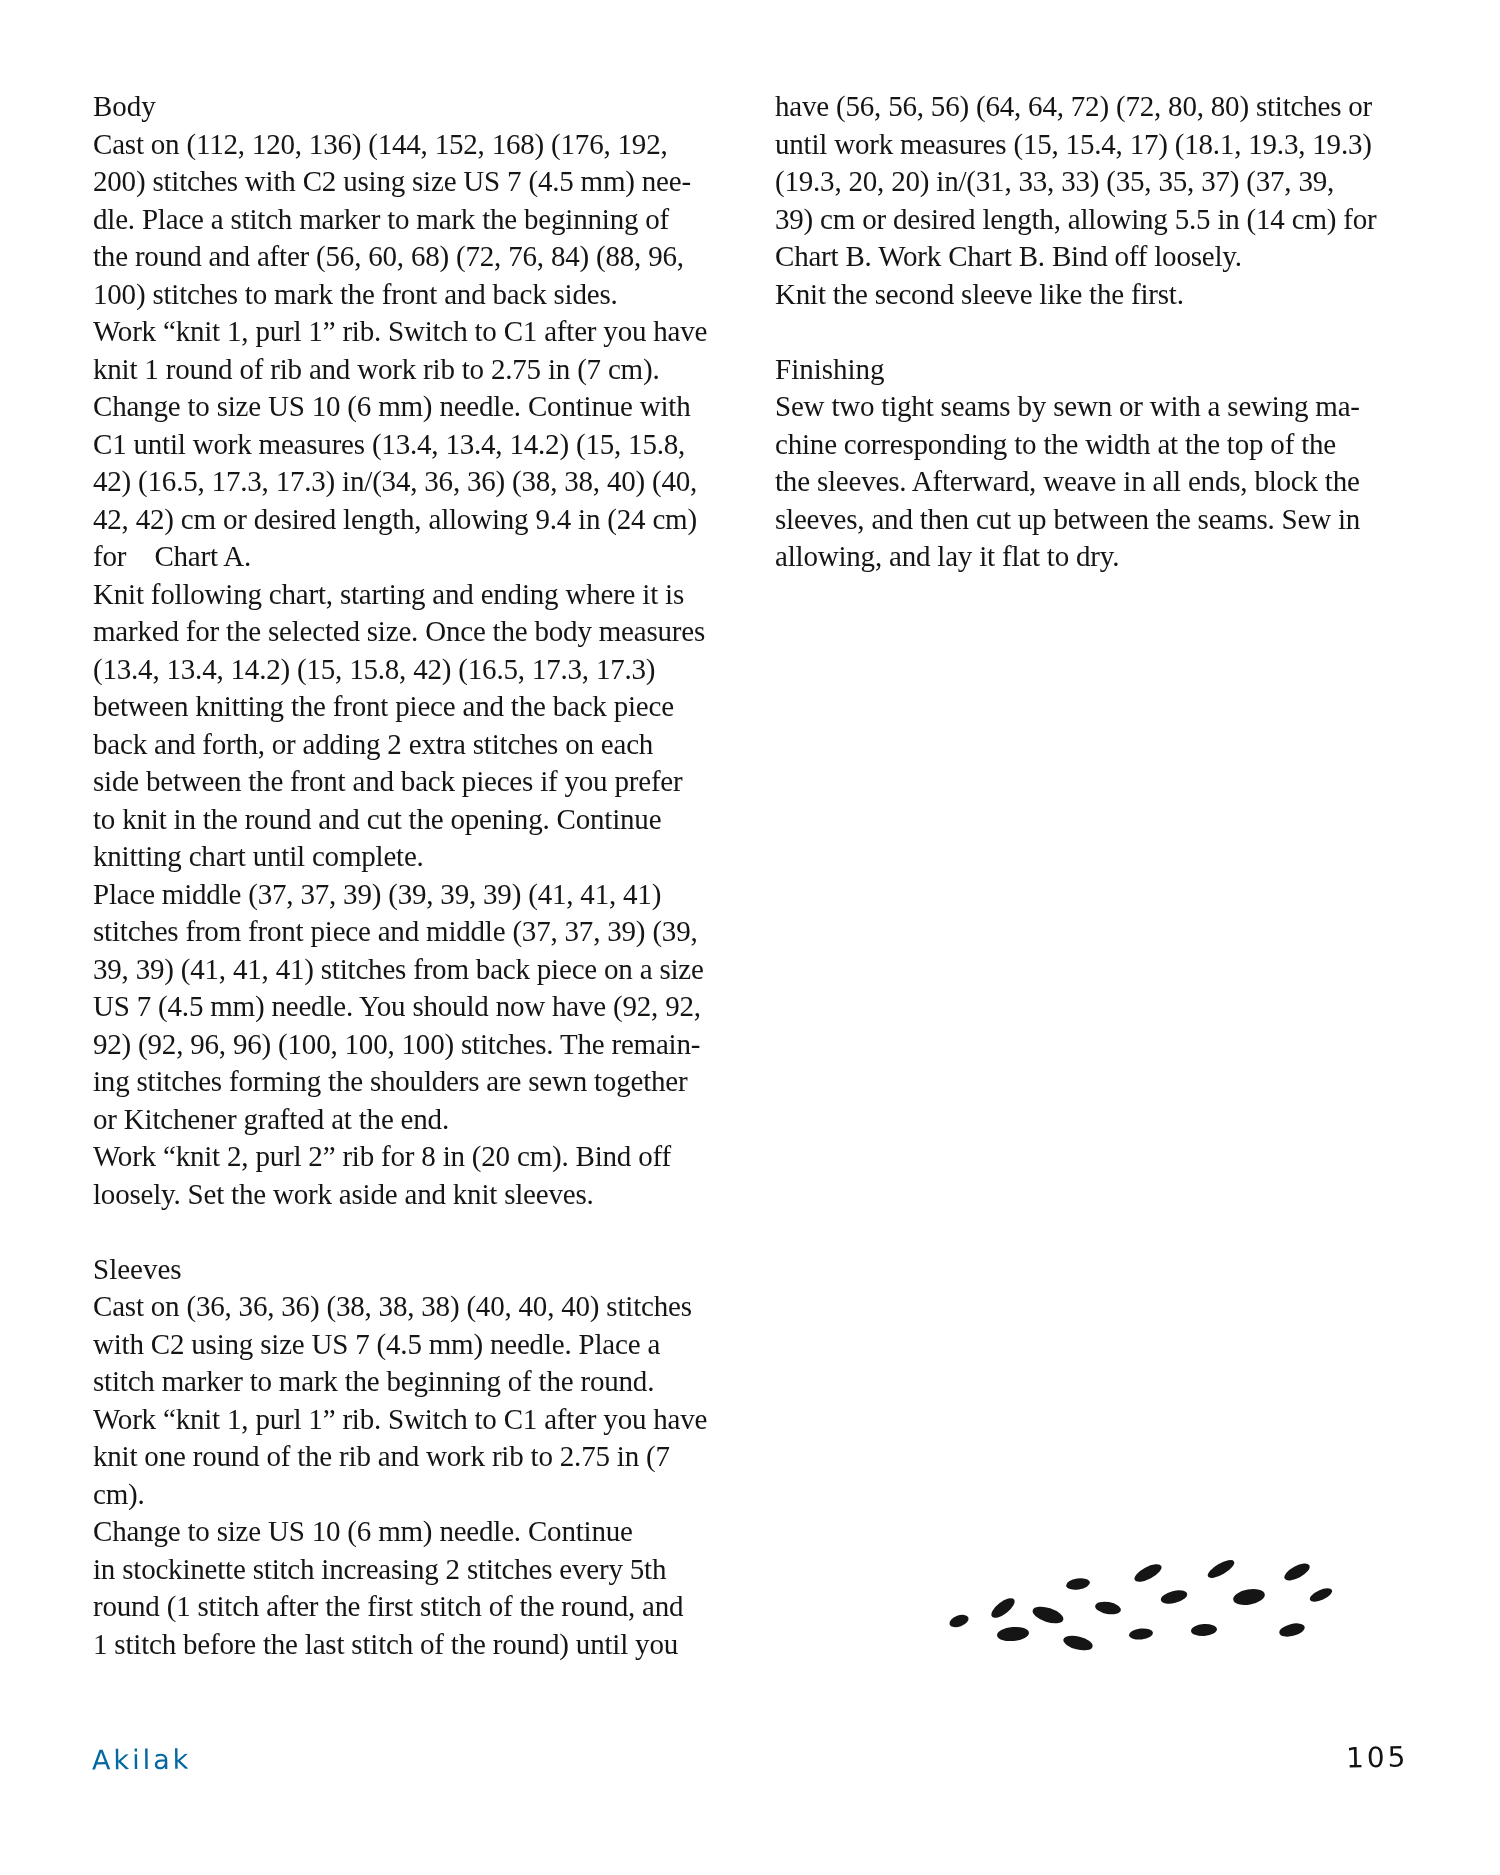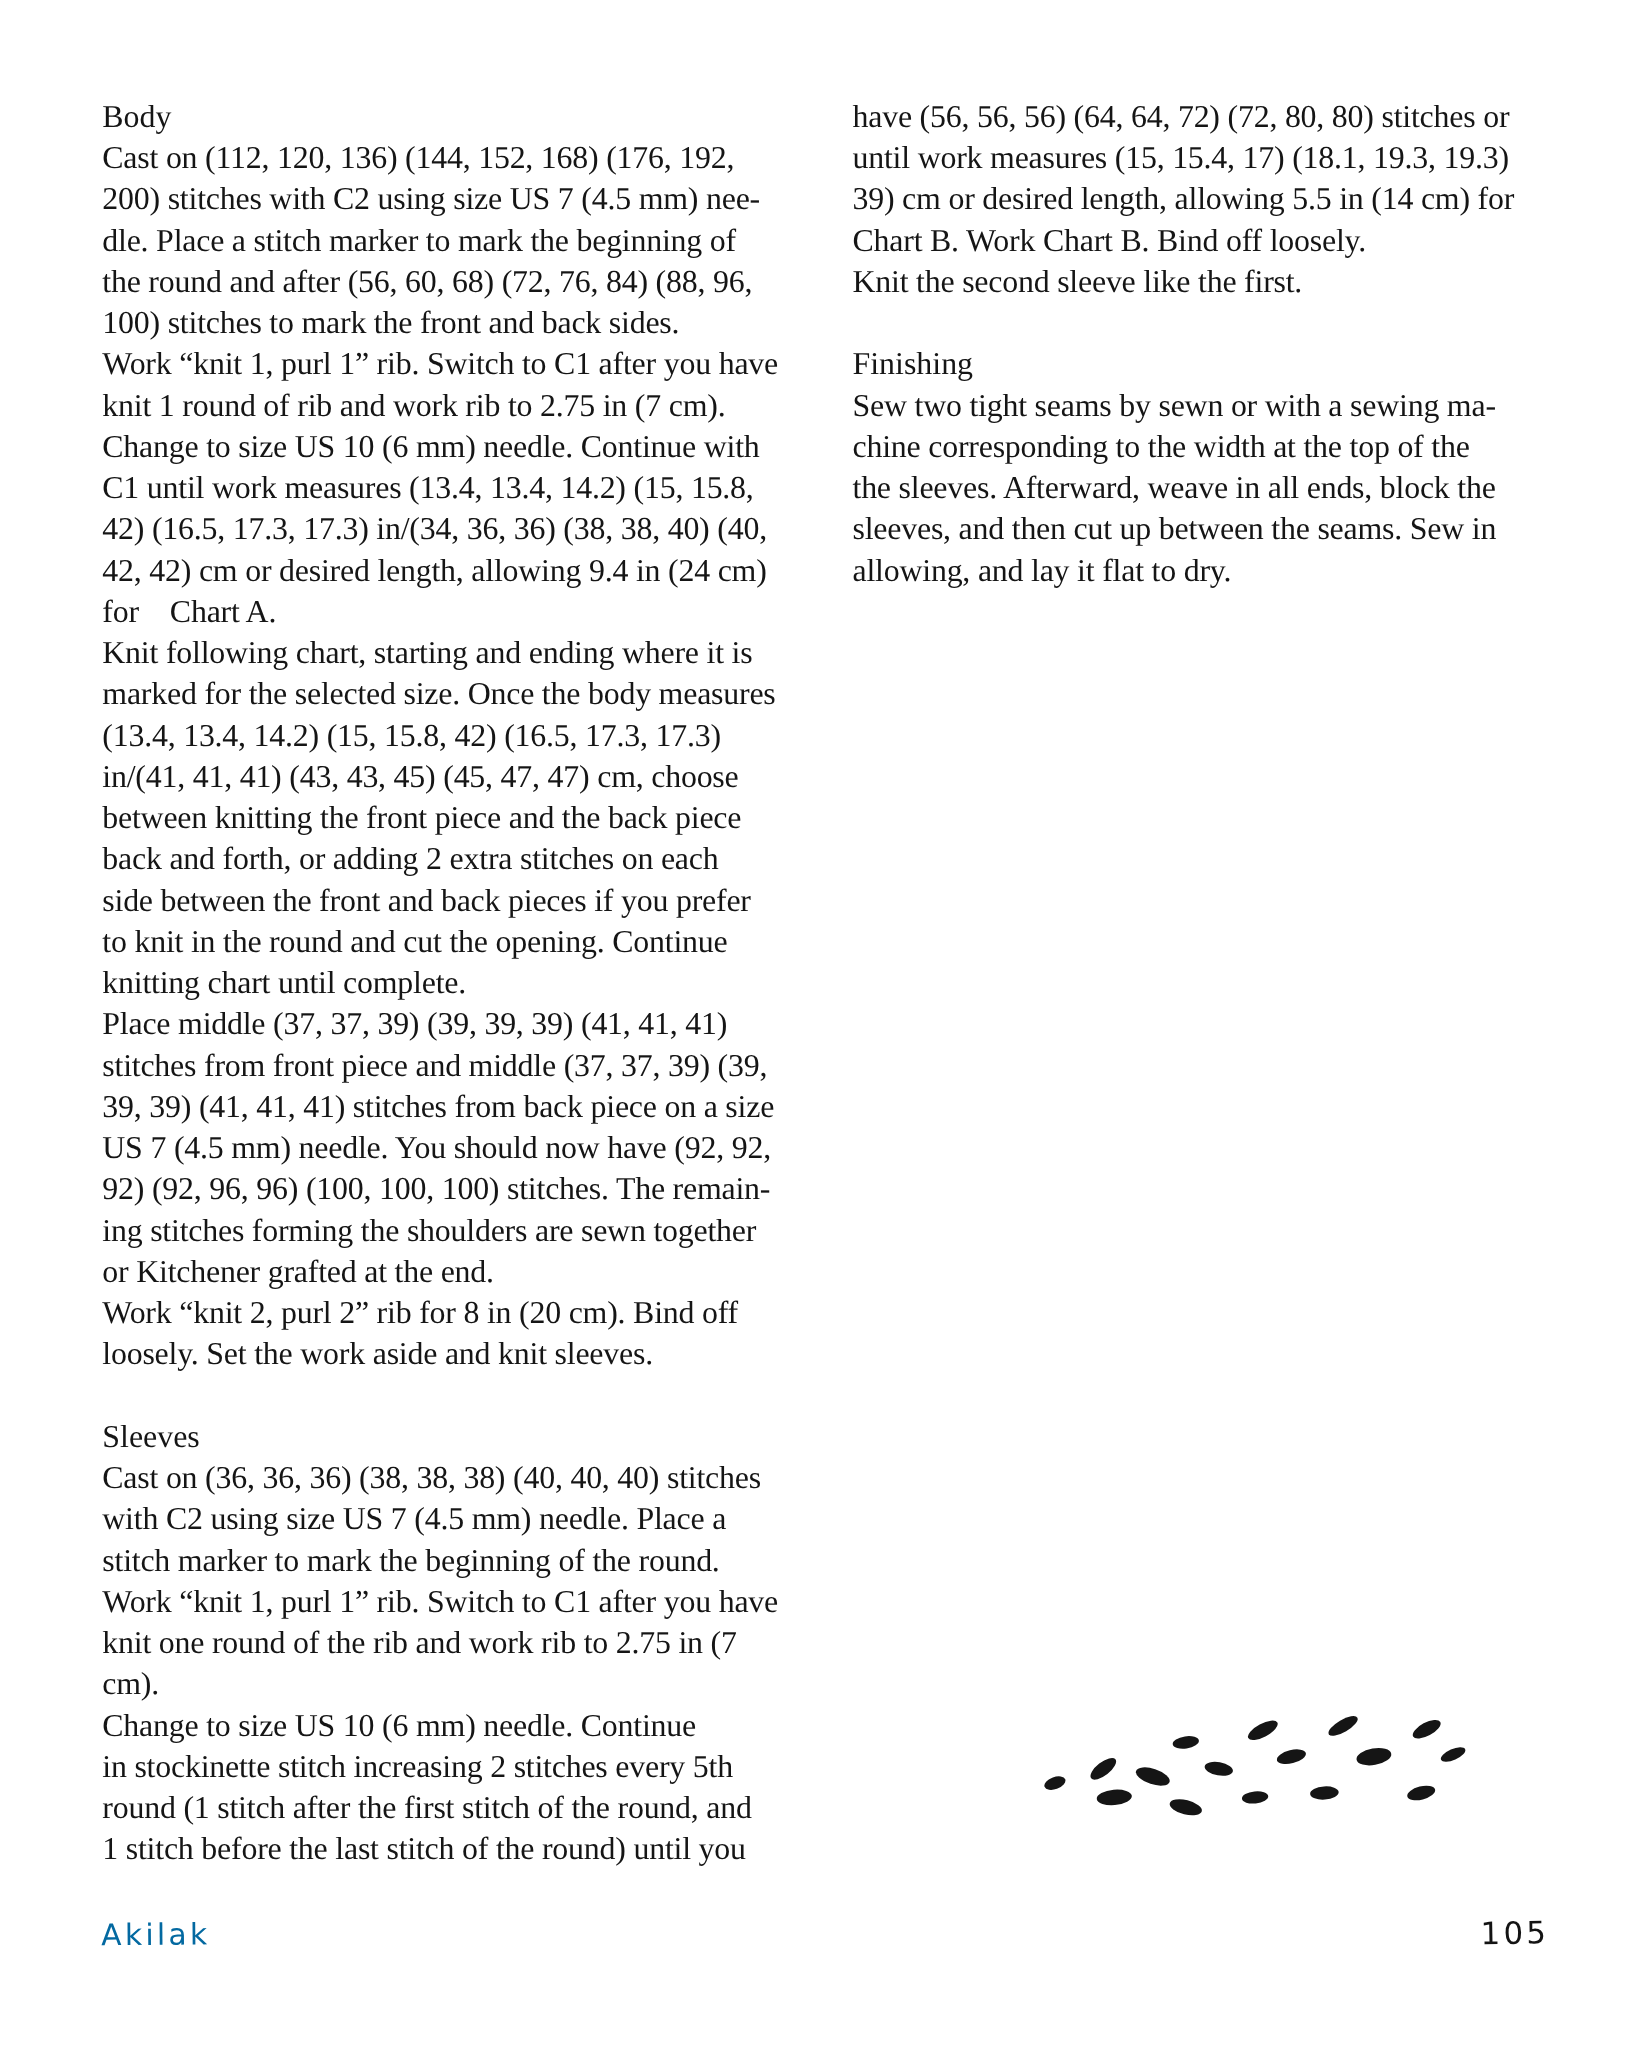--- a/index.html
+++ b/index.html
@@ -78,21 +78,20 @@
       <div class="line">Work “knit 1, purl 1” rib. Switch to C1 after you have</div>
       <div class="line">knit 1 round of rib and work rib to 2.75 in (7 cm).</div>
       <div class="line">Change to size US 10 (6 mm) needle. Continue with</div>
       <div class="line">C1 until work measures (13.4, 13.4, 14.2) (15, 15.8,</div>
       <div class="line">42) (16.5, 17.3, 17.3) in/(34, 36, 36) (38, 38, 40) (40,</div>
       <div class="line">42, 42) cm or desired length, allowing 9.4 in (24 cm)</div>
       <div class="line">for    Chart A.</div>
       <div class="line">Knit following chart, starting and ending where it is</div>
       <div class="line">marked for the selected size. Once the body measures</div>
       <div class="line">(13.4, 13.4, 14.2) (15, 15.8, 42) (16.5, 17.3, 17.3)</div>
-      <div class="line">in/(41, 41, 41) (43, 43, 45) (45, 47, 47) cm, choose</div>
       <div class="line">between knitting the front piece and the back piece</div>
       <div class="line">back and forth, or adding 2 extra stitches on each</div>
       <div class="line">side between the front and back pieces if you prefer</div>
       <div class="line">to knit in the round and cut the opening. Continue</div>
       <div class="line">knitting chart until complete.</div>
       <div class="line">Place middle (37, 37, 39) (39, 39, 39) (41, 41, 41)</div>
       <div class="line">stitches from front piece and middle (37, 37, 39) (39,</div>
       <div class="line">39, 39) (41, 41, 41) stitches from back piece on a size</div>
       <div class="line">US 7 (4.5 mm) needle. You should now have (92, 92,</div>
       <div class="line">92) (92, 96, 96) (100, 100, 100) stitches. The remain-</div>
@@ -110,20 +109,21 @@
       <div class="line">cm).</div>
       <div class="line">Change to size US 10 (6 mm) needle. Continue</div>
       <div class="line">in stockinette stitch increasing 2 stitches every 5th</div>
       <div class="line">round (1 stitch after the first stitch of the round, and</div>
       <div class="line">1 stitch before the last stitch of the round) until you</div>
     </div>
 
   <div class="column right">
       <div class="line">have (56, 56, 56) (64, 64, 72) (72, 80, 80) stitches or</div>
       <div class="line">until work measures (15, 15.4, 17) (18.1, 19.3, 19.3)</div>
+      <div class="line">(19.3, 20, 20) in/(31, 33, 33) (35, 35, 37) (37, 39,</div>
       <div class="line">39) cm or desired length, allowing 5.5 in (14 cm) for</div>
       <div class="line">Chart B. Work Chart B. Bind off loosely.</div>
       <div class="line">Knit the second sleeve like the first.</div>
       <div class="line"></div>
       <div class="line heading">Finishing</div>
       <div class="line">Sew two tight seams by sewn or with a sewing ma-</div>
       <div class="line">chine corresponding to the width at the top of the</div>
       <div class="line">the sleeves. Afterward, weave in all ends, block the</div>
       <div class="line">sleeves, and then cut up between the seams. Sew in</div>
       <div class="line">allowing, and lay it flat to dry.</div>

